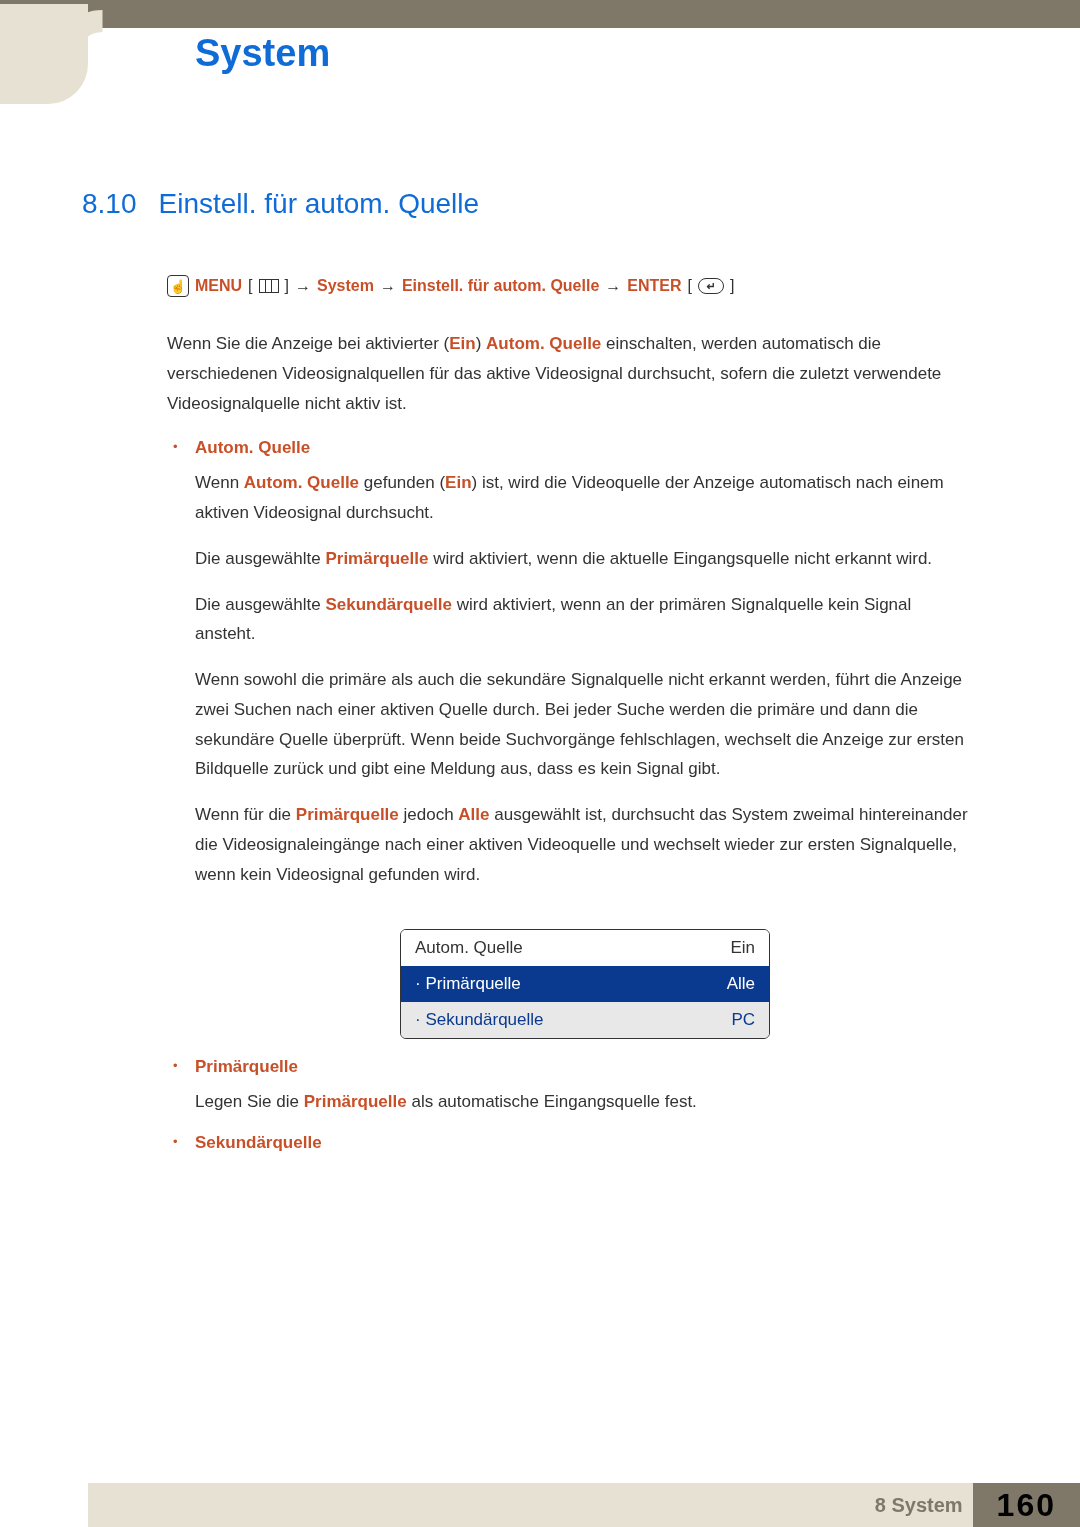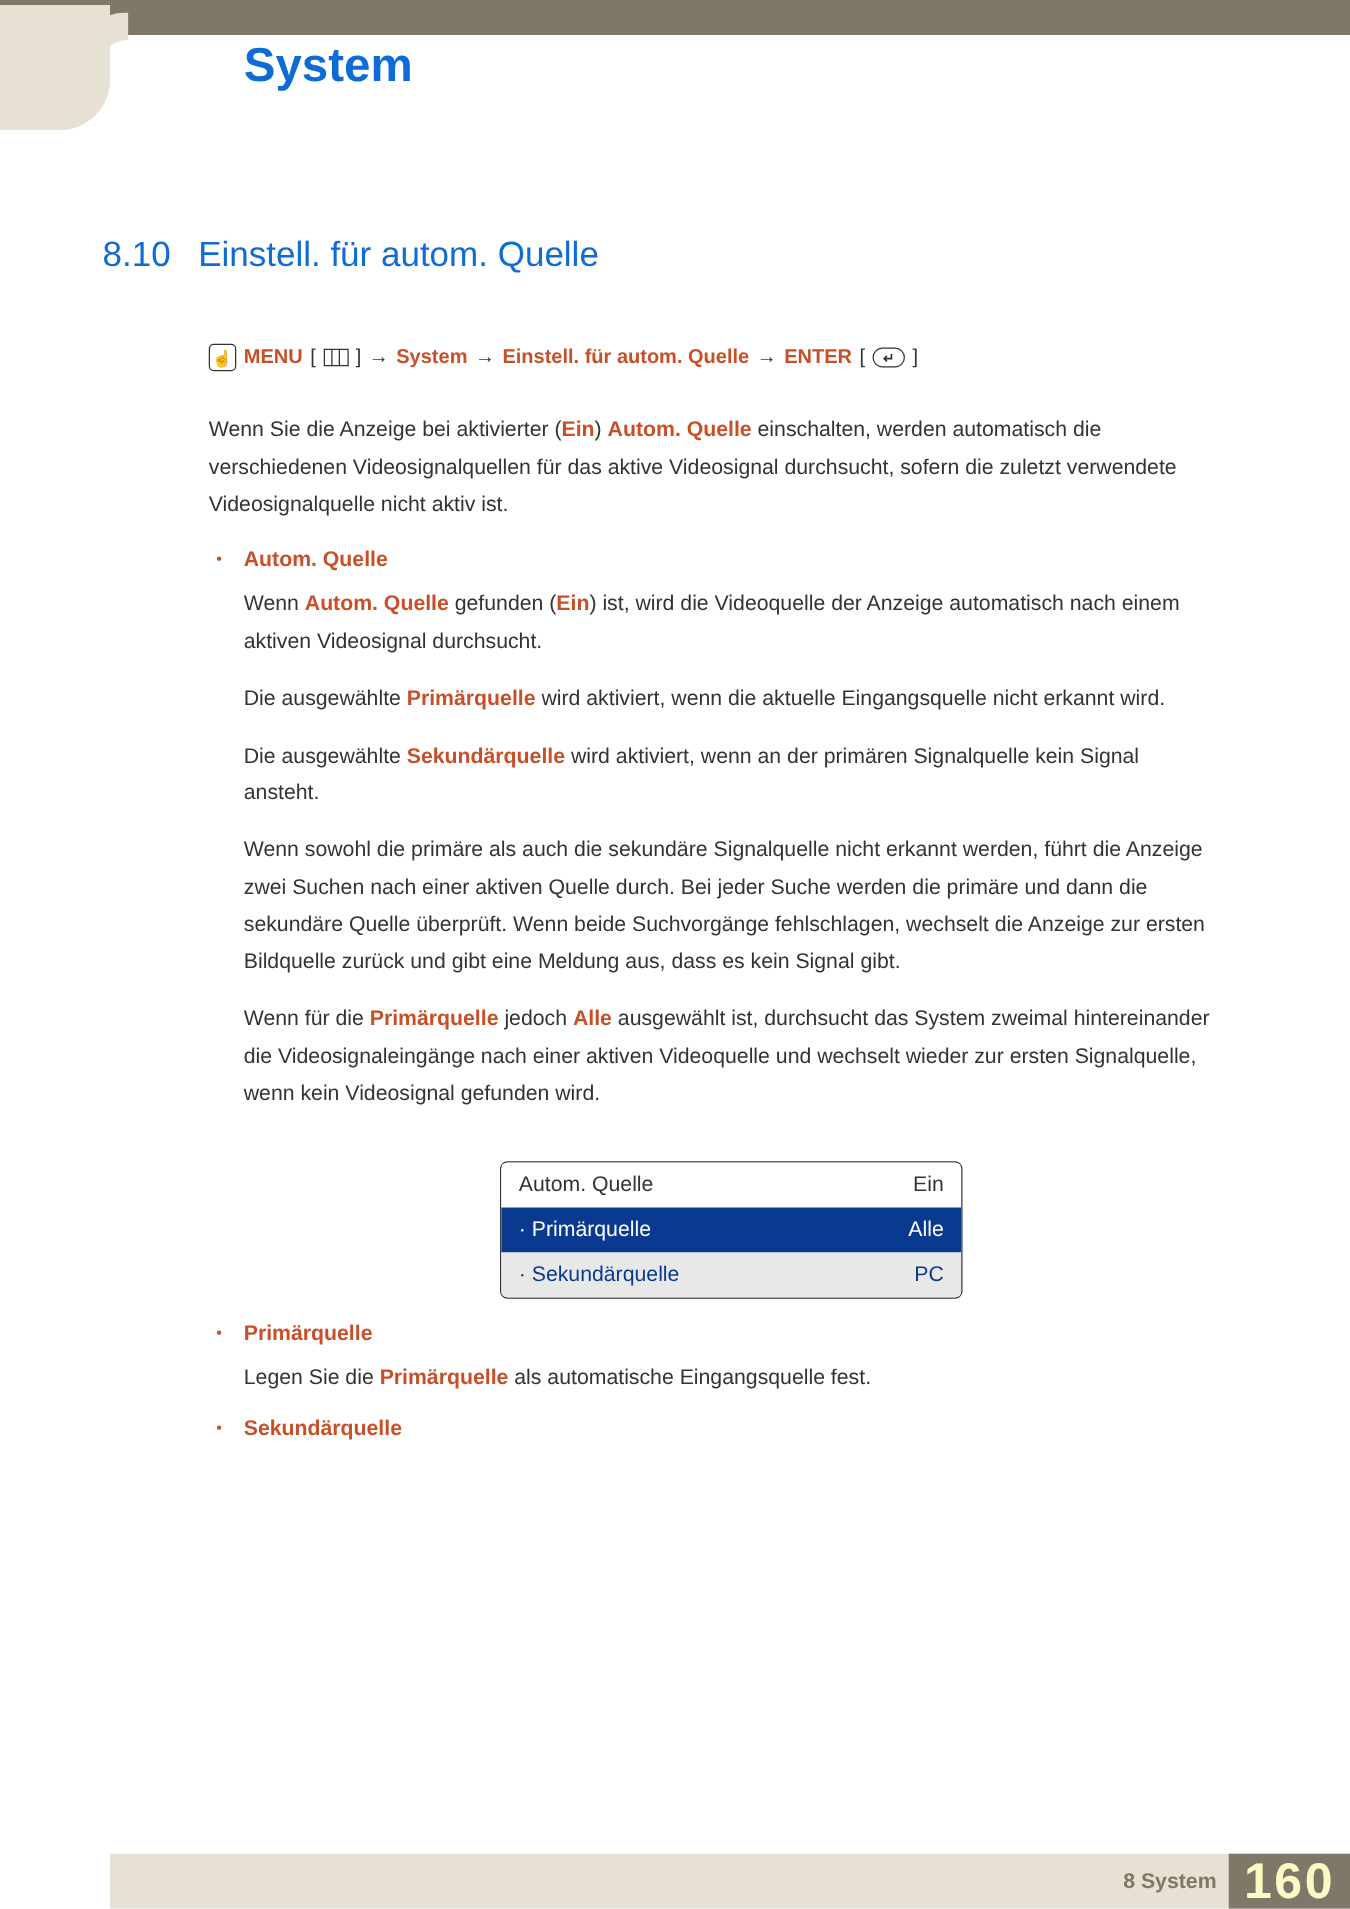--- a/index.html
+++ b/index.html
@@ -180,29 +180,29 @@
     right: 0;
     height: 44px;
     background: #e6e1d2;
     display: flex;
     justify-content: flex-end;
     align-items: center;
   }
   .footer-chapter {
     color: #7f7868;
     font-weight: bold;
-    font-size: 17px;
+    font-size: 20px;
     margin-right: 10px;
   }
   .footer-page {
     background: #7f7868;
-    color: #fef9c3;
-    font-size: 40px;
-    font-weight: bold;
-    padding: 2px 12px;
+    color: #000000;
+    font-size: 32px;
+    font-weight: bold;
+    padding: 2px 24px;
     height: 100%;
     display: flex;
     align-items: center;
     letter-spacing: 2px;
   }
   .bracket{ color:#333; font-weight:normal; }
 </style>
 </head>
 <body>
 

